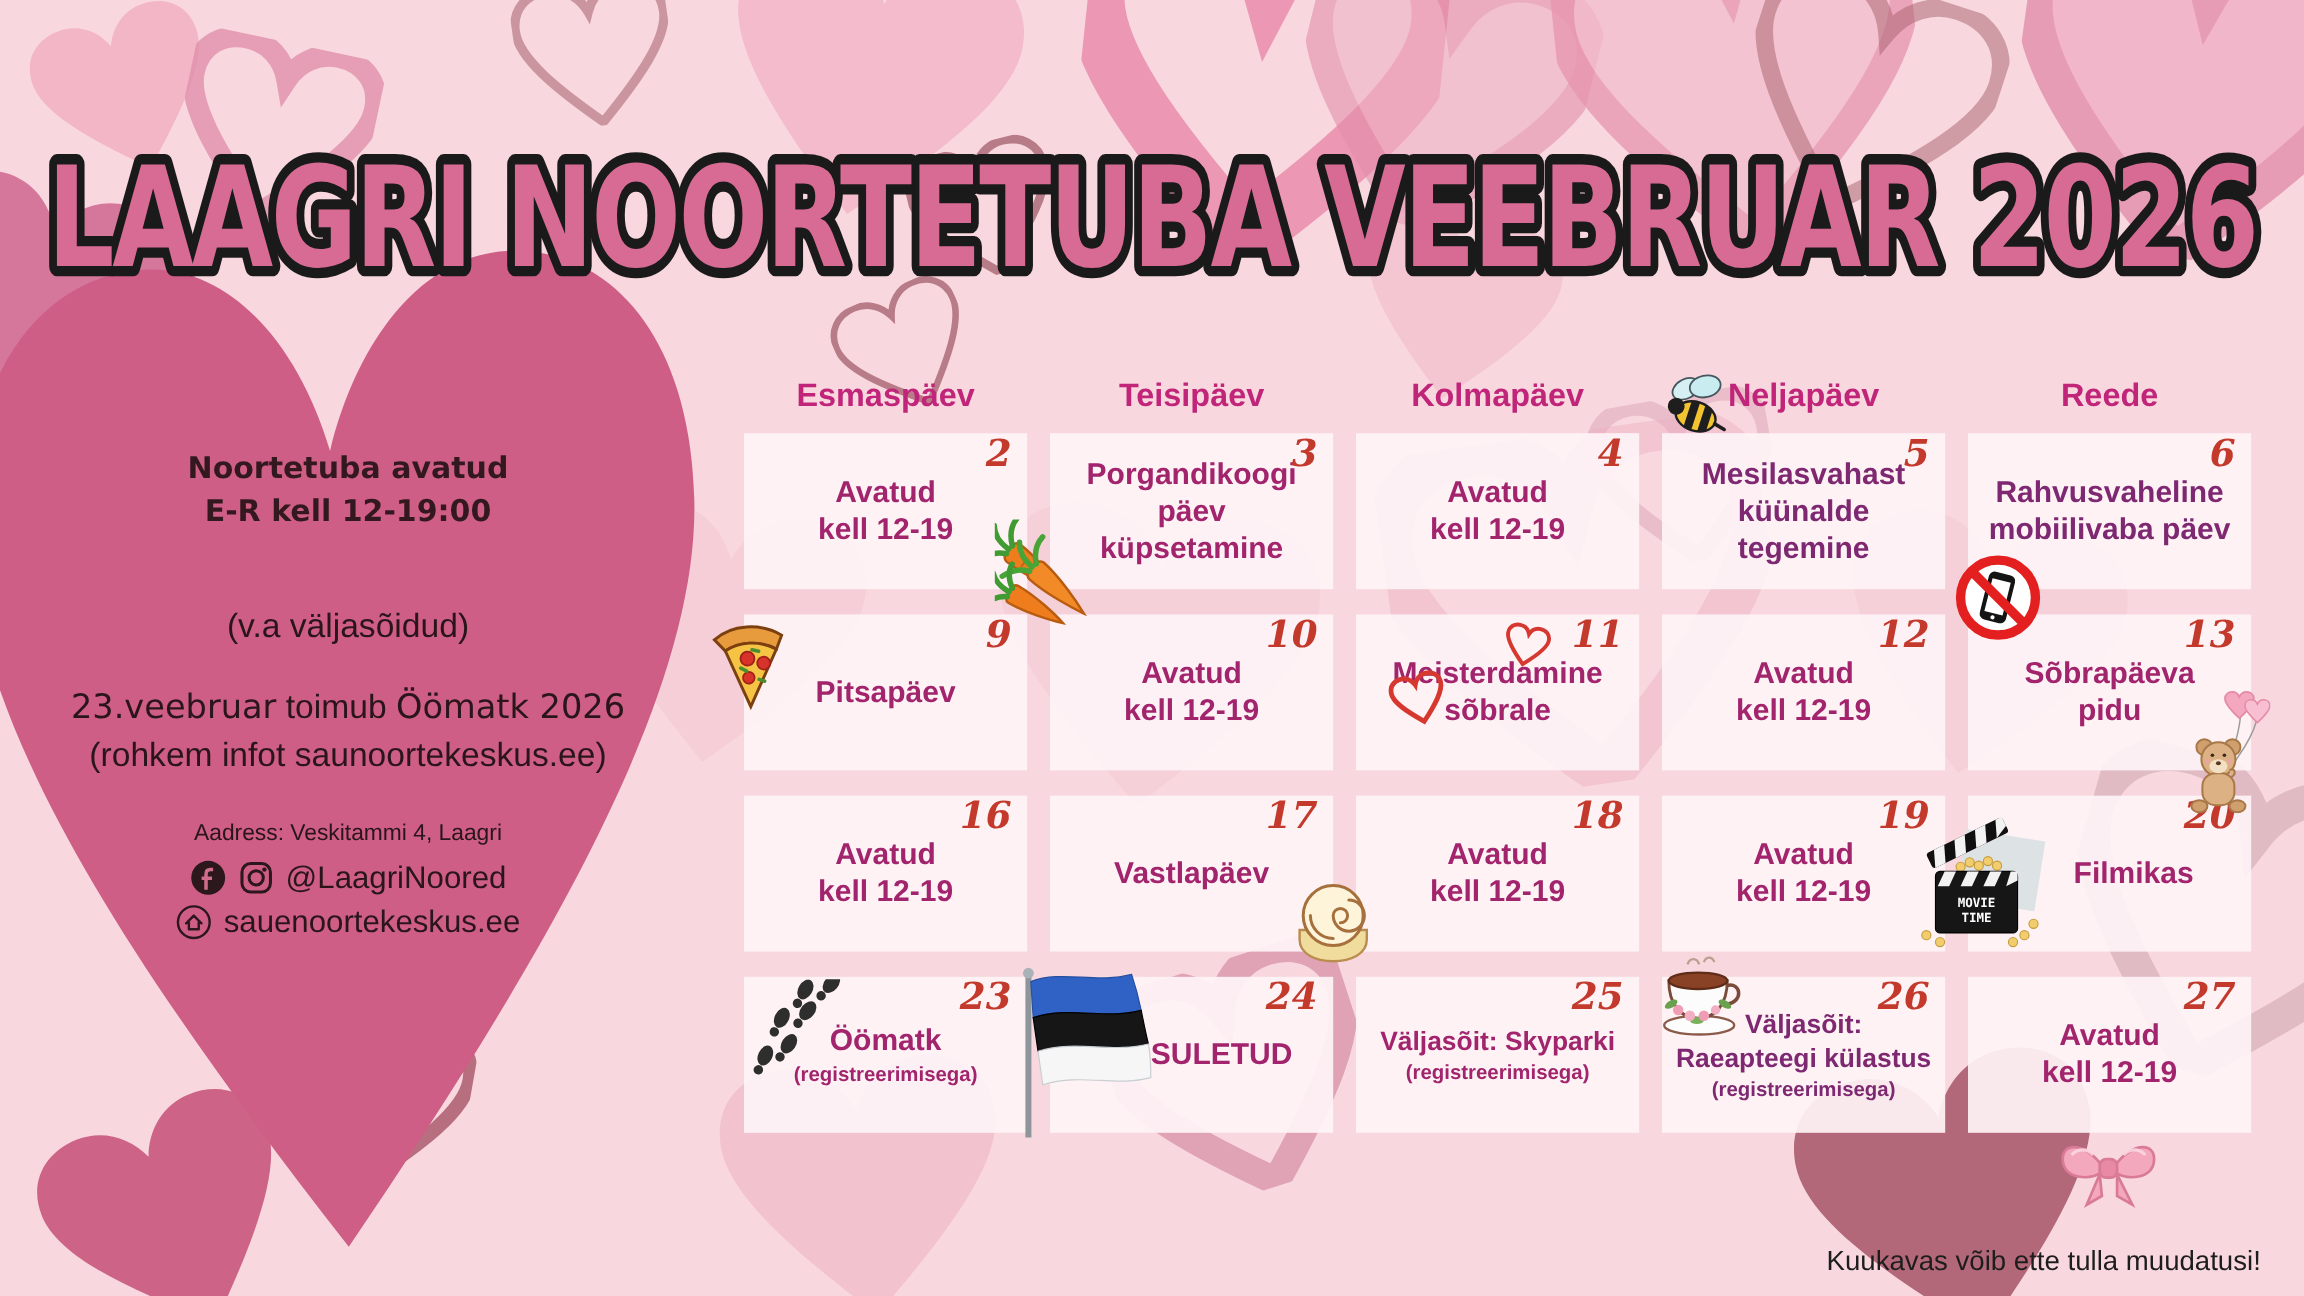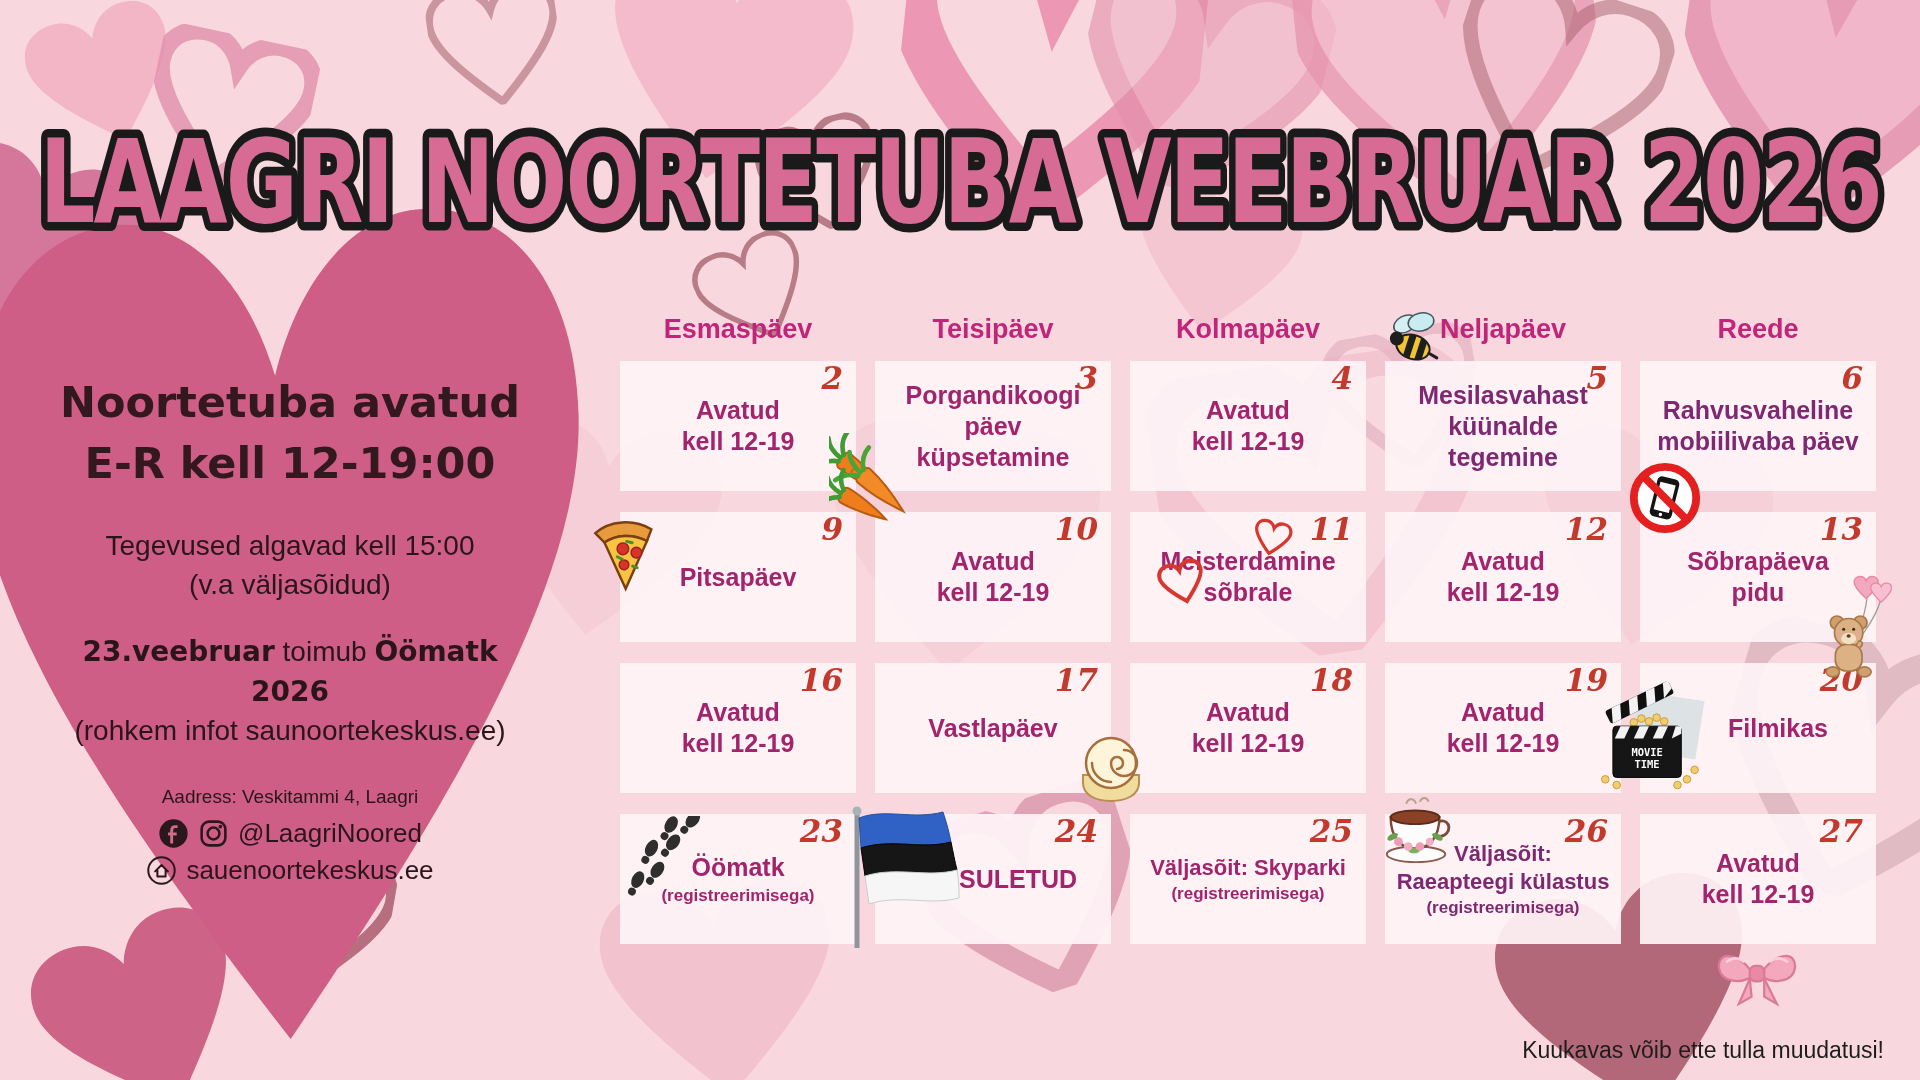--- a/index.html
+++ b/index.html
@@ -11,24 +11,24 @@
   #bg-layer{position:absolute;inset:0;z-index:0;pointer-events:none;}
   .deco-heart{position:absolute;pointer-events:none;}
   #big-heart{position:absolute;left:-34px;top:198px;width:630px;height:860px;z-index:1;pointer-events:none;}
 
   
   #title-svg{position:absolute;left:0;top:90px;width:1920px;height:160px;z-index:3;}
   #title-svg text{font-family:"DejaVu Sans",sans-serif;font-weight:bold;letter-spacing:-2px;}
 
   
   .info{position:absolute;left:42px;top:372px;width:496px;z-index:2;text-align:center;color:#2a151b;}
-  .info-heading{font-family:"DejaVu Sans",sans-serif;font-weight:bold;font-size:43px;line-height:1.42;color:#33191f;margin-bottom:32px;}
+  .info-heading{font-family:"DejaVu Sans",sans-serif;font-weight:bold;font-size:25px;line-height:1.42;color:#33191f;margin-bottom:20px;}
   .info-body{font-size:28px;line-height:1.4;margin-bottom:28px;}
   .info-event{font-size:28px;line-height:1.4;margin-bottom:36px;}
-  .info-event b{font-family:"DejaVu Sans",sans-serif;font-weight:bold;}
+  .info-event b{font-family:"DejaVu Sans",sans-serif;font-weight:normal;}
   .info-address{font-size:19px;margin-bottom:10px;}
   .social-row{display:flex;align-items:center;justify-content:center;gap:9px;font-size:26px;margin-top:6px;}
   .social-row svg{width:31px;height:31px;display:block;}
 
   
   .calendar{position:absolute;left:620px;top:314px;width:1256px;z-index:2;}
   .weekday-row{display:grid;grid-template-columns:repeat(5,236px);column-gap:19px;height:36px;}
   .weekday{text-align:center;font-weight:bold;font-size:27px;color:var(--hdr,#c02579);}
   .grid{margin-top:11px;display:grid;grid-template-columns:repeat(5,236px);grid-auto-rows:130px;column-gap:19px;row-gap:21px;}
   .cell{position:relative;background:rgba(254,243,246,.93);display:flex;flex-direction:column;align-items:center;justify-content:center;text-align:center;padding:6px 8px;}
@@ -142,21 +142,21 @@
       <text x="0" y="100" text-anchor="middle" font-size="88" paint-order="stroke" stroke="#1a1a1a" stroke-width="13" stroke-linejoin="round" fill="#d76b94">LAAGRI NOORTETUBA VEEBRUAR 2026</text>
     </g>
   </svg>
 
   <div class="info">
     <div class="info-heading">
       <span>Noortetuba avatud</span><br>
       <span>E-R kell 12-19:00</span>
     </div>
     <div class="info-body">
-      <span>Tegevused algavad kell 15:00</span><br>
+      <br>
       <span>(v.a väljasõidud)</span>
     </div>
     <div class="info-event">
       <b>23.veebruar</b>
       <span>toimub</span>
       <b>Öömatk 2026</b><br>
       <span>(rohkem infot saunoortekeskus.ee)</span>
     </div>
     <div class="info-address">Aadress: Veskitammi 4, Laagri</div>
     <div class="social-row">

